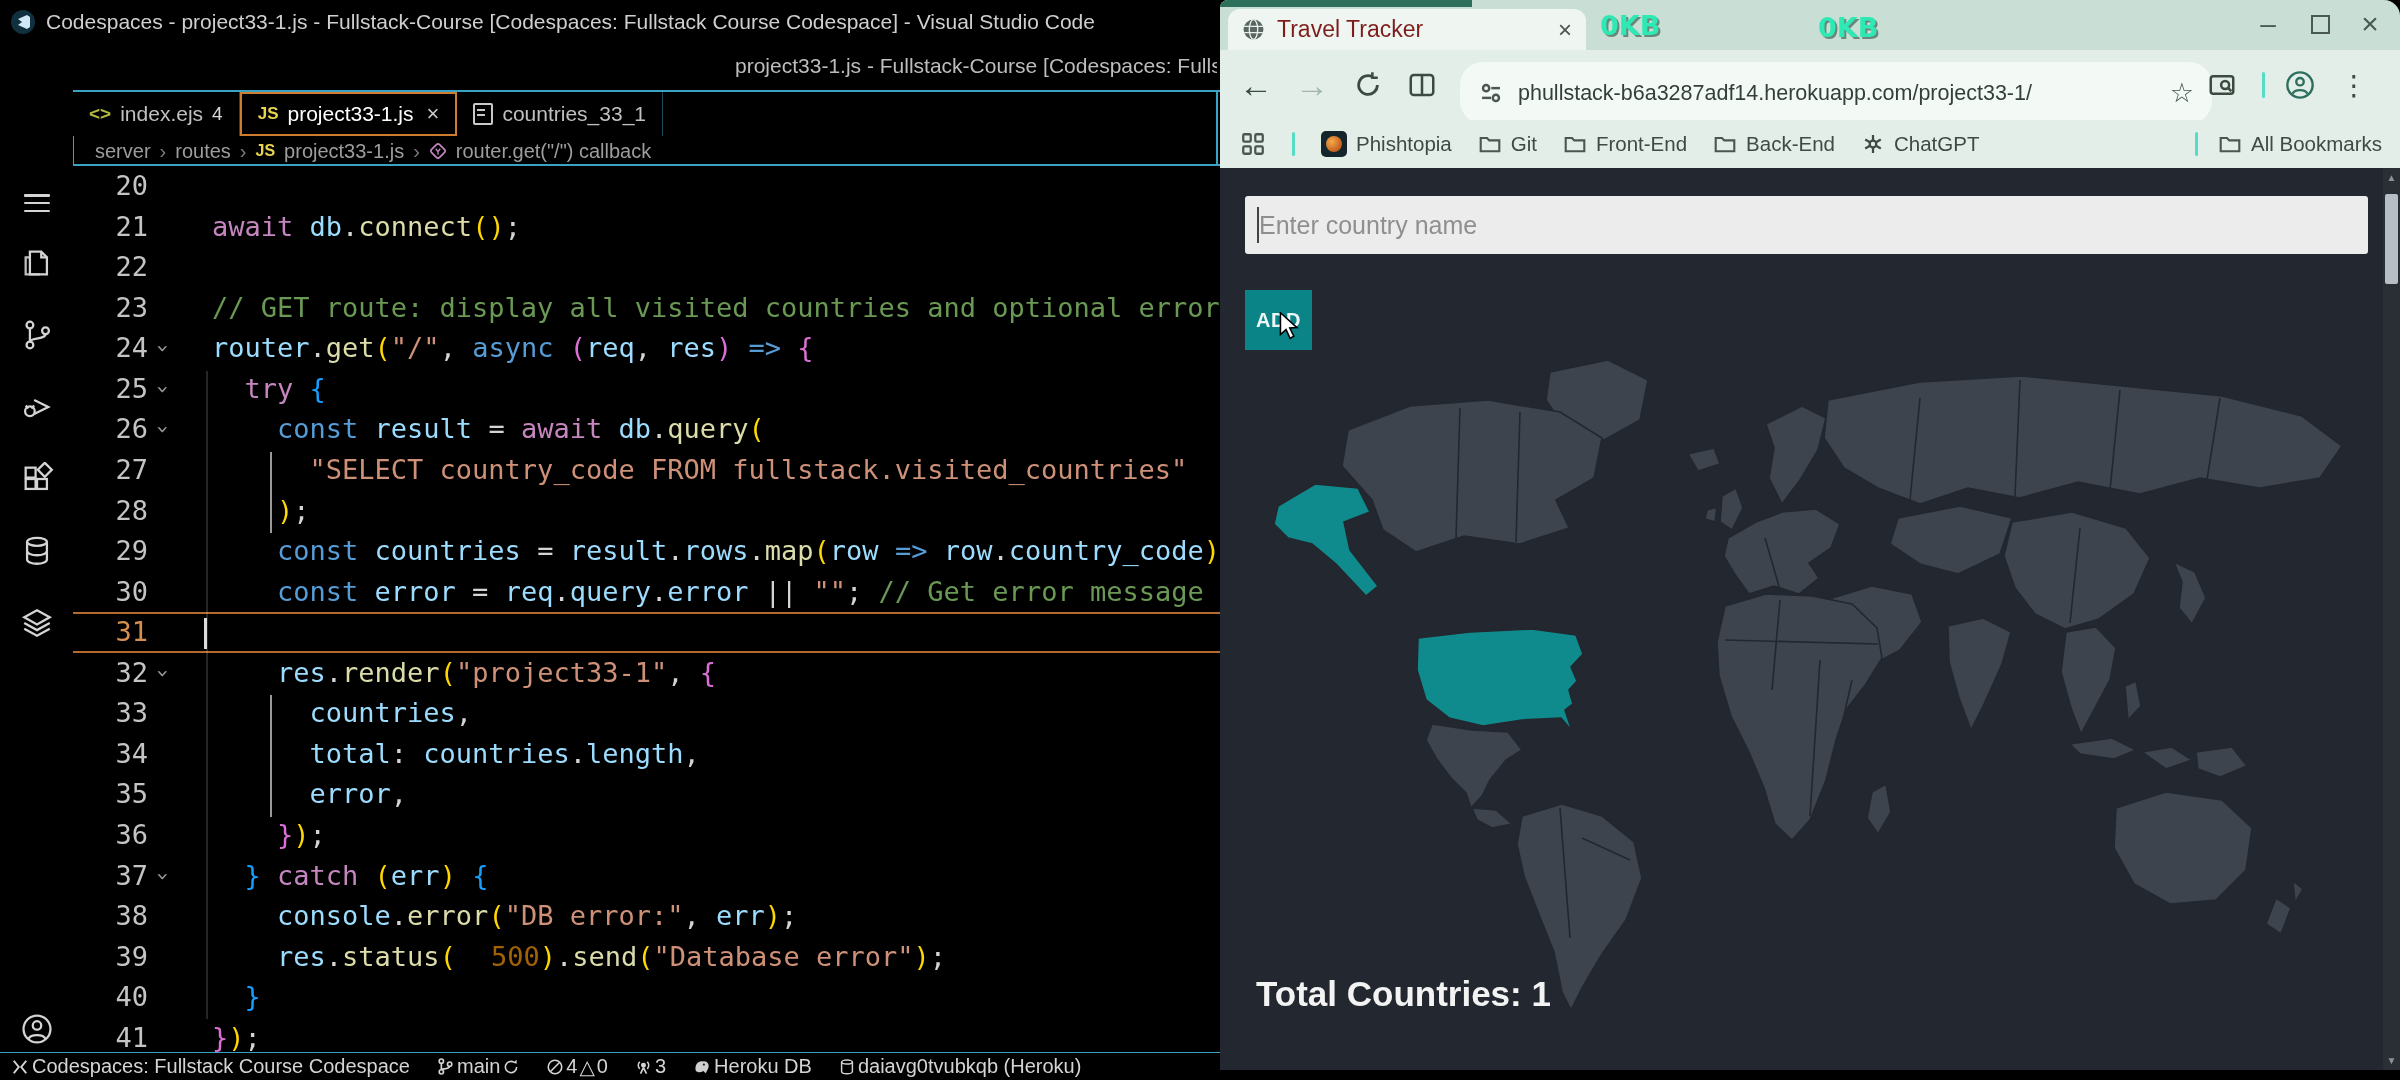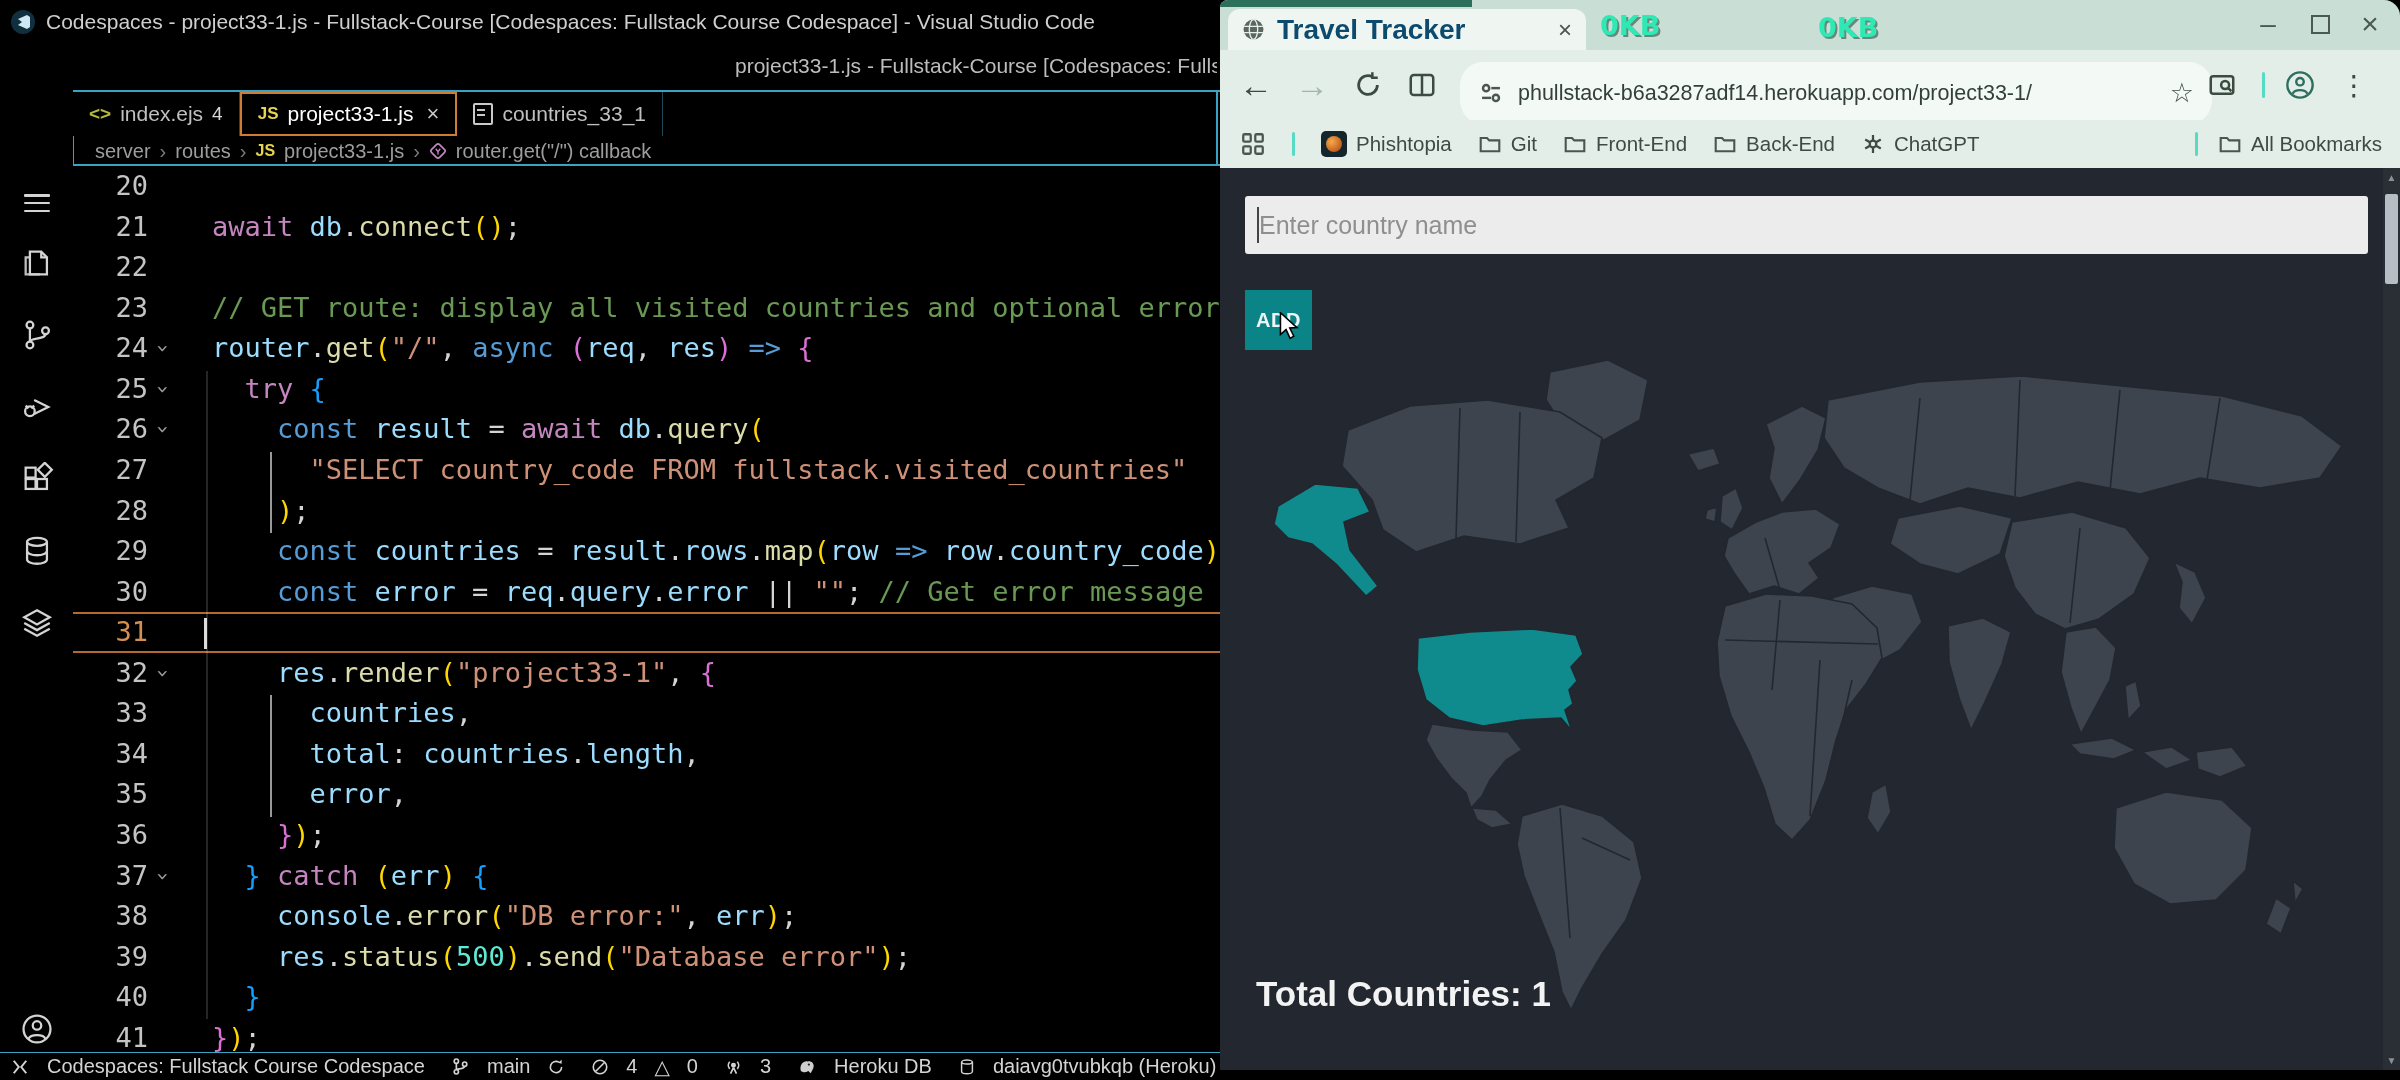--- a/index.html
+++ b/index.html
@@ -32,35 +32,35 @@
   .editor{position:absolute;left:73px;top:166px;width:1147px;height:886px;overflow:hidden;background:#000;
     font-family:"DejaVu Sans Mono",monospace;font-size:27px;}
   .line{display:flex;height:40.57px;line-height:40.57px;box-sizing:border-box;white-space:pre;}
   .line.current{border-top:2px solid #b4692f;border-bottom:2px solid #b4692f;line-height:36px;}
   .lnum{width:75px;text-align:right;color:#c4c4c4;flex:none;}
   .line.current .lnum{color:#d68f4e;}
   .fold{width:56px;padding-left:8px;color:#9a9a9a;flex:none;font-size:22px;}
   .fold span{display:inline-block;transform:rotate(90deg);}
   .ltext{flex:1;overflow:hidden;}
   .tok-k1{color:#C586C0;} .tok-k2{color:#569CD6;} .tok-fn{color:#DCDCAA;} .tok-v{color:#9CDCFE;}
-  .tok-s{color:#CE9178;} .tok-cm{color:#6A9955;} .tok-n{color:#5eead4;} .tok-p{color:#D4D4D4;}
+  .tok-s{color:#CE9178;} .tok-cm{color:#6A9955;} .tok-n{color:#a16207;margin-left:35px;} .tok-p{color:#D4D4D4;}
   .tok-b1{color:#FFD700;} .tok-b2{color:#DA70D6;} .tok-b3{color:#179FFF;}
   .guide{position:absolute;width:2px;background:rgba(255,255,255,0.15);}
   .guide.bright{background:rgba(255,255,255,0.6);}
   .caret{position:absolute;width:2.5px;height:31px;background:#dcdcdc;}
   
   .statusbar{position:absolute;left:0;top:1052px;width:1220px;height:28px;background:#000;border-top:1px solid #3aa3c4;display:flex;align-items:center;gap:26px;padding-left:10px;box-sizing:border-box;font-size:20px;color:#d4d4d4;white-space:nowrap;}
-  .sb-item{display:flex;align-items:center;gap:17px;}
+  .sb-item{display:flex;align-items:center;gap:2px;}
   .sb-item svg{display:block;}
   
   #browser{position:absolute;left:1220px;top:0;width:1180px;height:1070px;border-radius:8px 16px 0 0;overflow:hidden;background:#23272f;}
   .tabstrip{position:absolute;left:0;top:0;width:100%;height:50px;background:#c9dfd5;}
   .darkstrip{position:absolute;left:0;top:0;width:252px;height:7px;background:#2c6f5b;}
   .btab{position:absolute;left:8px;top:9px;width:358px;height:41px;background:#eff6f1;border-radius:12px 12px 0 0;display:flex;align-items:center;padding:0 14px;box-sizing:border-box;gap:12px;}
-  .btab-title{flex:1;font-size:28px;color:#0c4a6e;font-weight:bold;}
+  .btab-title{flex:1;font-size:23px;color:#7f1d1d;}
   .btab-close{font-size:24px;color:#4c534f;}
   .okb{position:absolute;font-family:"DejaVu Sans",sans-serif;font-weight:bold;font-size:27px;color:#2fe9b5;text-shadow:2px 2px 0 rgba(25,62,48,0.55);}
   .wctl{position:absolute;top:6px;height:36px;display:flex;align-items:center;justify-content:center;width:40px;color:#4a5a52;}
   .wctl.min{font-size:28px;}
   .wctl .maxbox{width:15px;height:15px;border:2.5px solid #4a5a52;}
   .wctl.close{font-size:30px;}
   .toolbar{position:absolute;left:0;top:50px;width:100%;height:70px;background:#e2eee7;}
   .tb-icon{position:absolute;top:0;height:70px;display:flex;align-items:center;justify-content:center;width:44px;color:#3b4b42;}
   .tb-arrow{font-size:34px;}
   .tb-arrow.disabled{color:#a2b7ab;}

